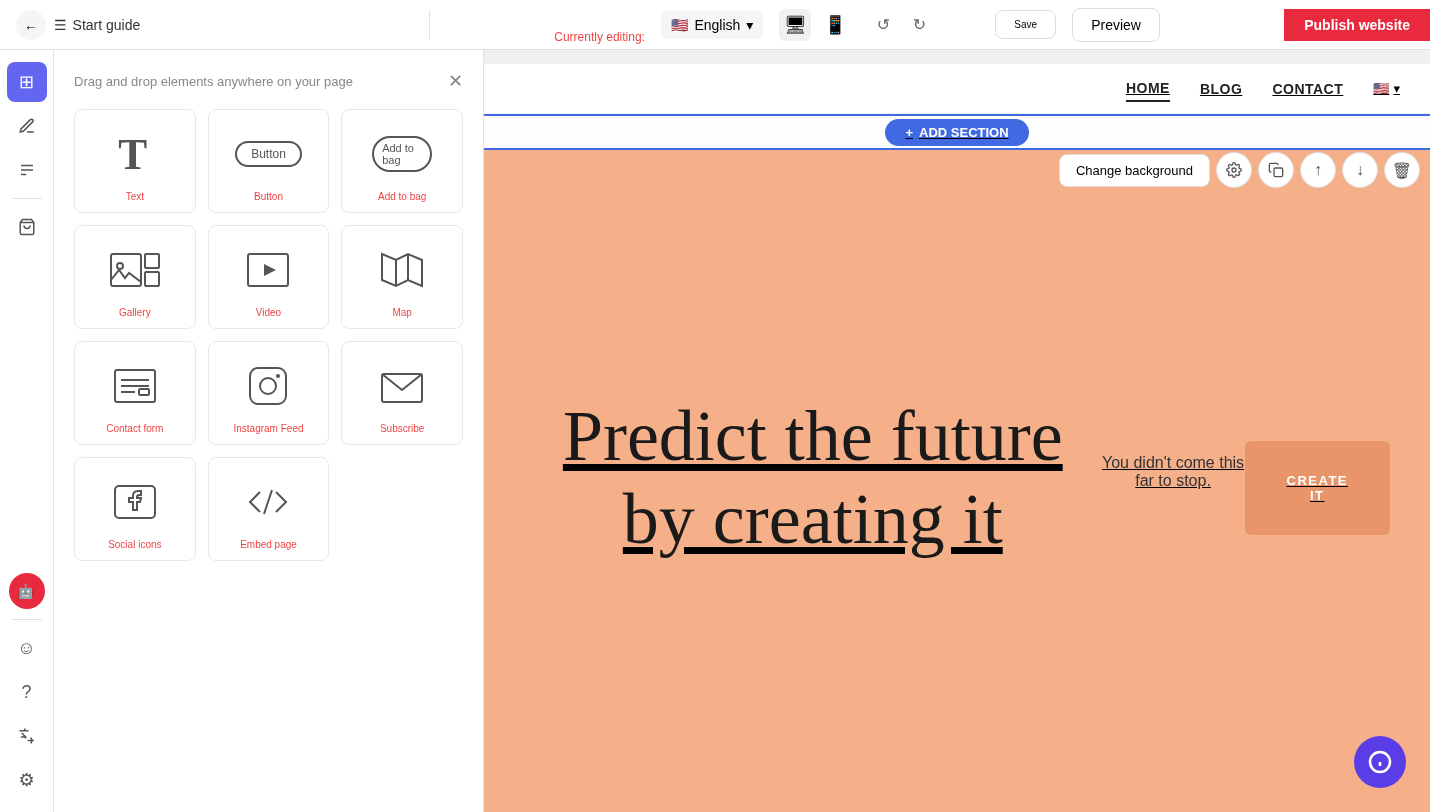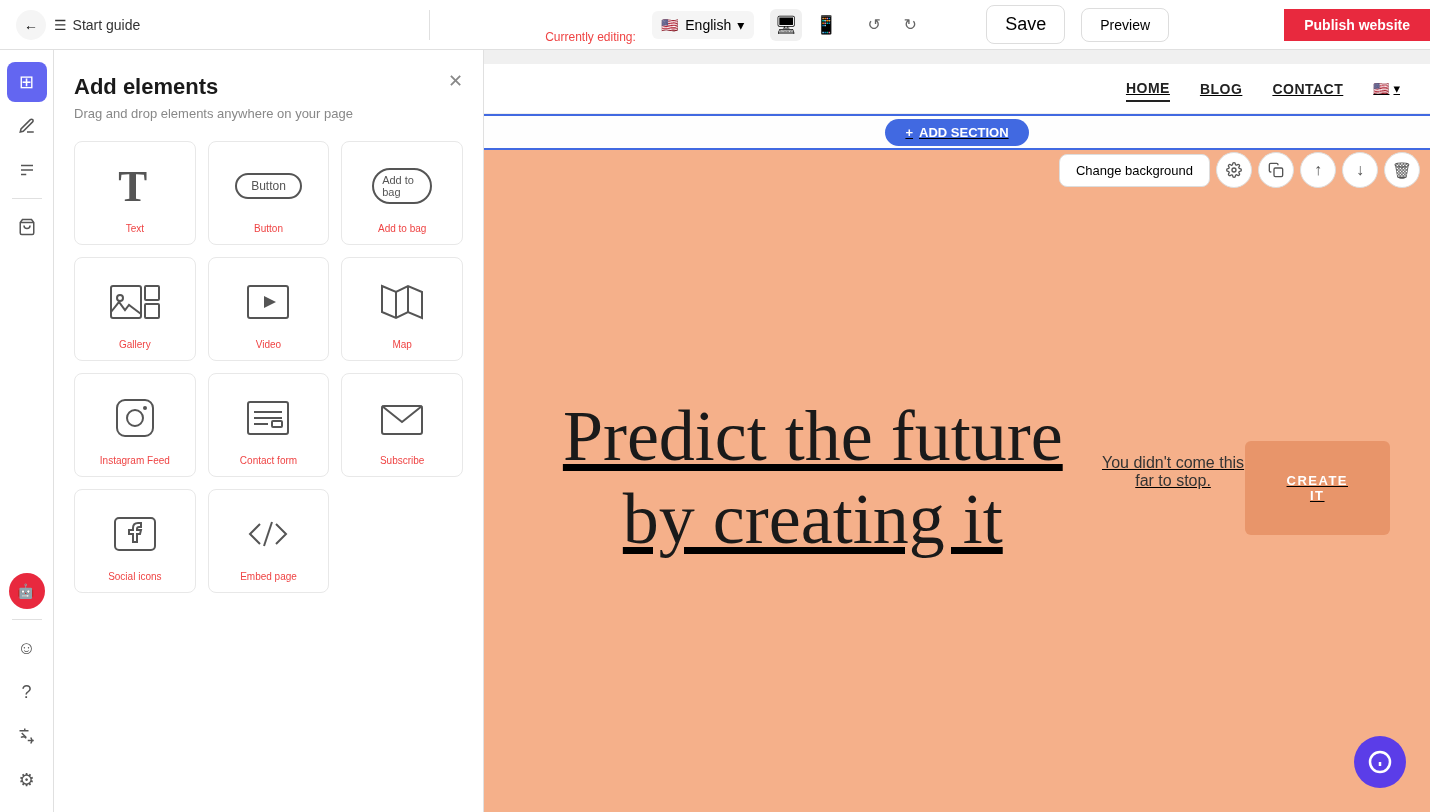--- a/index.html
+++ b/index.html
@@ -69,21 +69,21 @@
       background: none; border: none;
       cursor: pointer; font-size: 16px; color: #666;
       display: flex; align-items: center; justify-content: center;
       border-radius: 6px;
     }
     .save-btn {
       padding: 8px 18px;
       background: #fff;
       border: 1px solid #ddd;
       border-radius: 8px;
-      font-size: 18px; cursor: pointer; margin-left: 44px;
+      font-size: 10px; cursor: pointer; margin-left: 44px;
     }
     .preview-btn {
       padding: 8px 18px;
       background: #fff;
       border: 1px solid #ddd;
       border-radius: 8px;
       font-size: 14px; cursor: pointer;
     }
     .publish-btn {
       padding: 8px 20px;
@@ -396,21 +396,20 @@
         <path d="M4 14s1-1 3-1 4 2 4 2"></path>
         <path d="M2 5h12M9 2v3"></path>
         <path d="M13 18h8M17 14l2 4-2 4"></path>
       </svg>
   </div>
   <div class="sidebar-icon">⚙</div>
 </div>
 
 <div class="panel">
   <button class="close-panel">✕</button>
-  <div class="panel-title">Add elements</div>
   <div class="panel-subtitle">Drag and drop elements anywhere on your page</div>
   <div class="elements-grid">
 
     <div class="element-card">
       <div class="element-icon">
         <svg width="50" height="50" viewBox="0 0 60 60">
             <text x="10" y="48" font-family="Georgia,serif" font-size="52" font-weight="bold" fill="#555">T</text>
           </svg>
       </div>
       <span class="element-label">Text</span>
@@ -460,40 +459,40 @@
           <polygon points="4,8 18,14 30,8 44,14 44,40 30,34 18,40 4,34"></polygon>
           <line x1="18" y1="14" x2="18" y2="40"></line>
           <line x1="30" y1="8" x2="30" y2="34"></line>
         </svg>
       </div>
       <span class="element-label">Map</span>
     </div>
 
     <div class="element-card">
       <div class="element-icon">
-        <svg width="44" height="44" viewBox="0 0 44 44" fill="none" stroke="#555" stroke-width="2">
-          <rect x="4" y="4" width="36" height="36" rx="8"></rect>
-          <circle cx="22" cy="22" r="8"></circle>
-          <circle cx="32" cy="12" r="2" fill="#555" stroke="none"></circle>
-        </svg>
-      </div>
-      <span class="element-label">Instagram Feed</span>
-    </div>
-
-    <div class="element-card">
-      <div class="element-icon">
         <svg width="48" height="48" viewBox="0 0 48 48" fill="none" stroke="#555" stroke-width="2">
           <rect x="4" y="8" width="40" height="32" rx="2"></rect>
           <line x1="10" y1="18" x2="38" y2="18"></line>
           <line x1="10" y1="24" x2="38" y2="24"></line>
           <line x1="10" y1="30" x2="24" y2="30"></line>
           <rect x="28" y="27" width="10" height="6" rx="1"></rect>
         </svg>
       </div>
       <span class="element-label">Contact form</span>
+    </div>
+
+    <div class="element-card">
+      <div class="element-icon">
+        <svg width="44" height="44" viewBox="0 0 44 44" fill="none" stroke="#555" stroke-width="2">
+          <rect x="4" y="4" width="36" height="36" rx="8"></rect>
+          <circle cx="22" cy="22" r="8"></circle>
+          <circle cx="32" cy="12" r="2" fill="#555" stroke="none"></circle>
+        </svg>
+      </div>
+      <span class="element-label">Instagram Feed</span>
     </div>
 
     <div class="element-card">
       <div class="element-icon">
         <svg width="48" height="48" viewBox="0 0 48 48" fill="none" stroke="#555" stroke-width="2">
           <rect x="4" y="12" width="40" height="28" rx="2"></rect>
           <polyline points="4,12 24,28 44,12"></polyline>
         </svg>
       </div>
       <span class="element-label">Subscribe</span>

